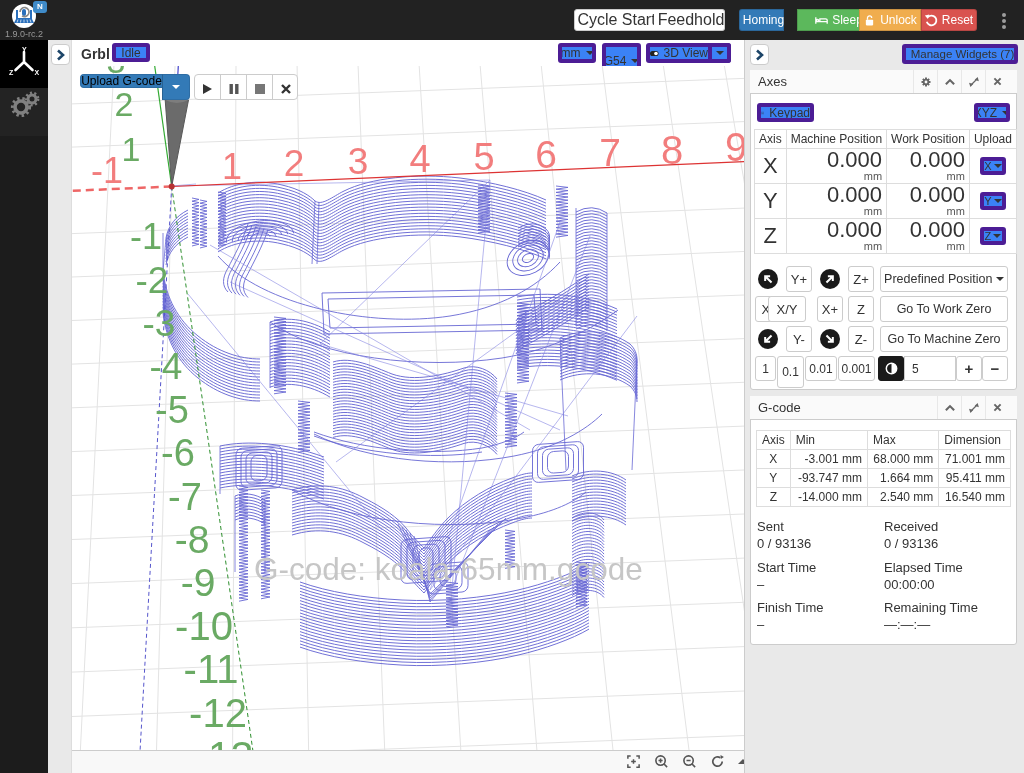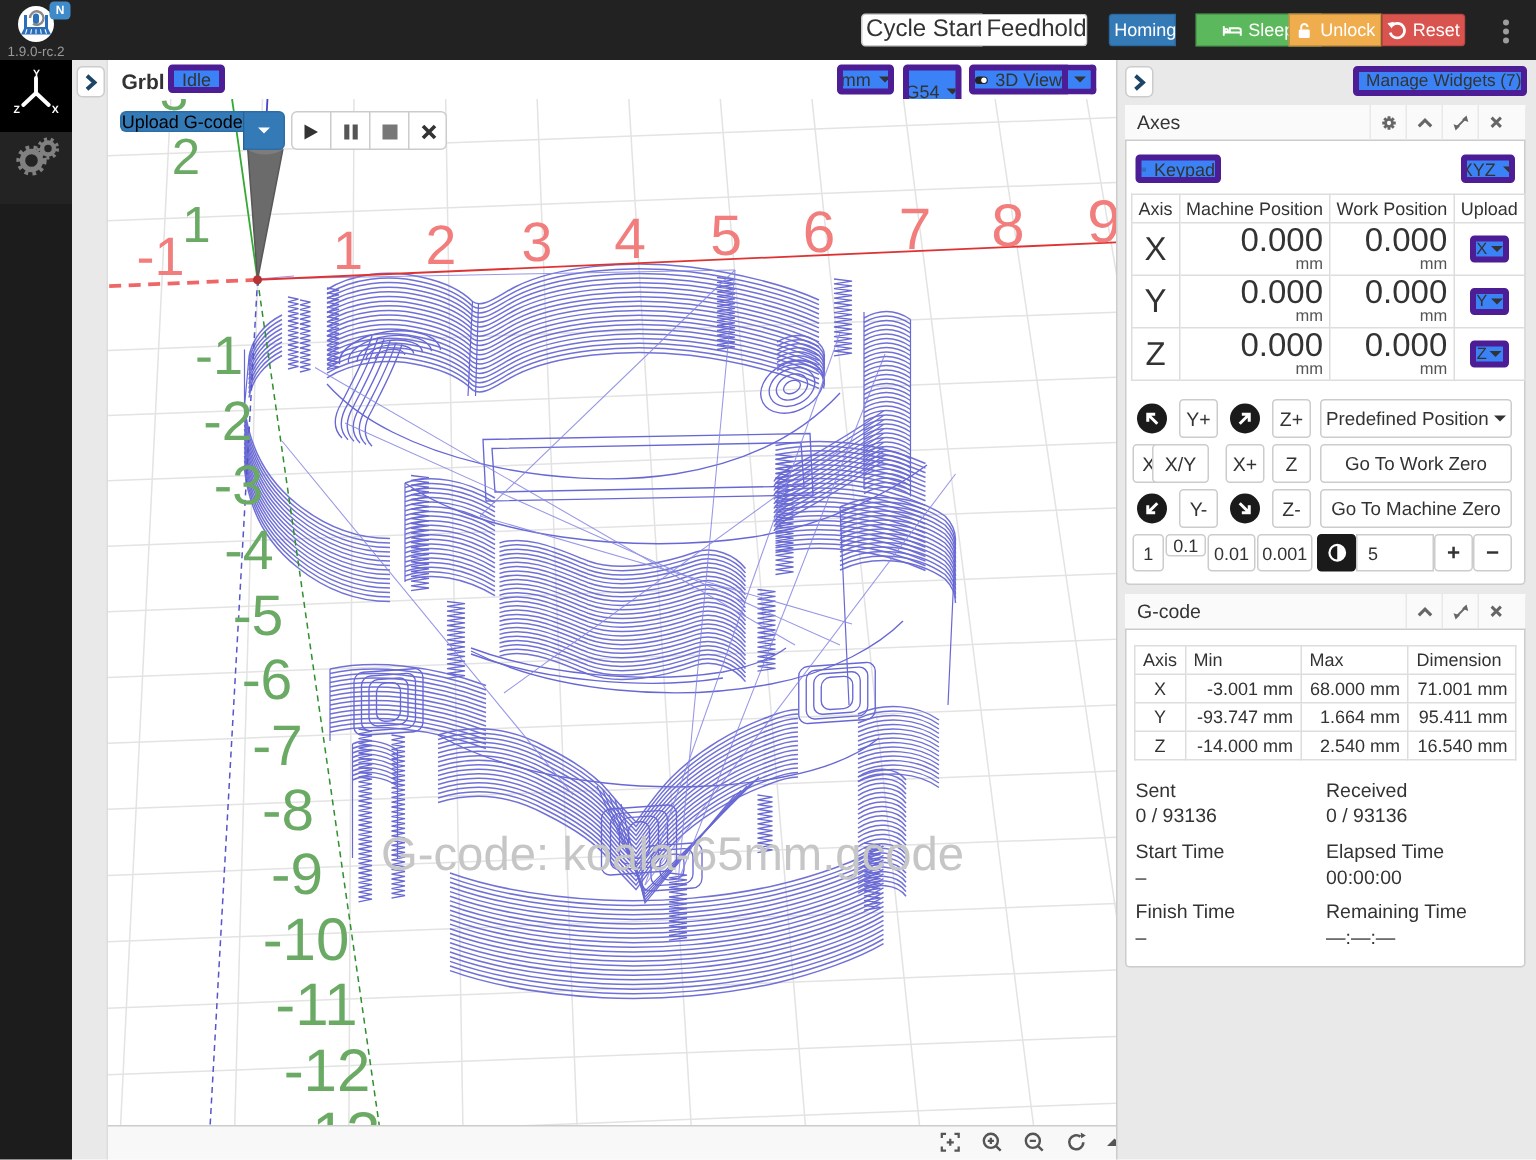--- a/index.html
+++ b/index.html
@@ -773,21 +773,21 @@
       <g transform="rotate(135 11 11)">
         <path d="M11 16 V7 M7.5 10.5 L11 7 L14.5 10.5" fill="none" stroke="#fff" stroke-width="2"></path>
       </g>
     </svg>
   </div>
 <div class="jbtn" style="left:848px;top:326px;width:26px;height:26px">Z-</div>
 <div class="jbtn" style="left:880px;top:266px;width:128px;height:26px;font-size:12.5px">Predefined Position&nbsp; <span class="caret"></span></div>
 <div class="jbtn" style="left:880px;top:296px;width:128px;height:26px;font-size:12.5px">Go To Work Zero</div>
 <div class="jbtn" style="left:880px;top:326px;width:128px;height:26px;font-size:12.5px">Go To Machine Zero</div>
 <div class="jbtn" style="left:755px;top:356px;width:21px;height:25px;font-size:12px">1</div>
-<div class="jbtn" style="left:777px;top:356px;width:27px;height:15px;font-size:12px">0.1</div>
+<div class="jbtn" style="left:777px;top:356px;width:27px;height:32px;font-size:12px">0.1</div>
 <div class="jbtn" style="left:805px;top:356px;width:32px;height:25px;font-size:12px">0.01</div>
 <div class="jbtn" style="left:838px;top:356px;width:37px;height:25px;font-size:12px">0.001</div>
 <div class="jbtn" style="left:878px;top:356px;width:26px;height:25px;background:#1a1a1a;border-color:#1a1a1a">
     <svg width="13" height="13" viewBox="0 0 14 14">
       <circle cx="7" cy="7" r="5.6" fill="none" stroke="#fff" stroke-width="1.6"></circle>
       <path d="M7 1.4 a5.6 5.6 0 0 1 0 11.2 Z" fill="#fff"></path>
     </svg>
   </div>
 <div class="jbtn" style="left:904px;top:356px;width:52px;height:25px;font-size:12px;justify-content:flex-start;padding-left:7px;border-radius:0">5</div>
 <div class="jbtn" style="left:956px;top:356px;width:26px;height:25px;font-size:15px;font-weight:bold">+</div>

